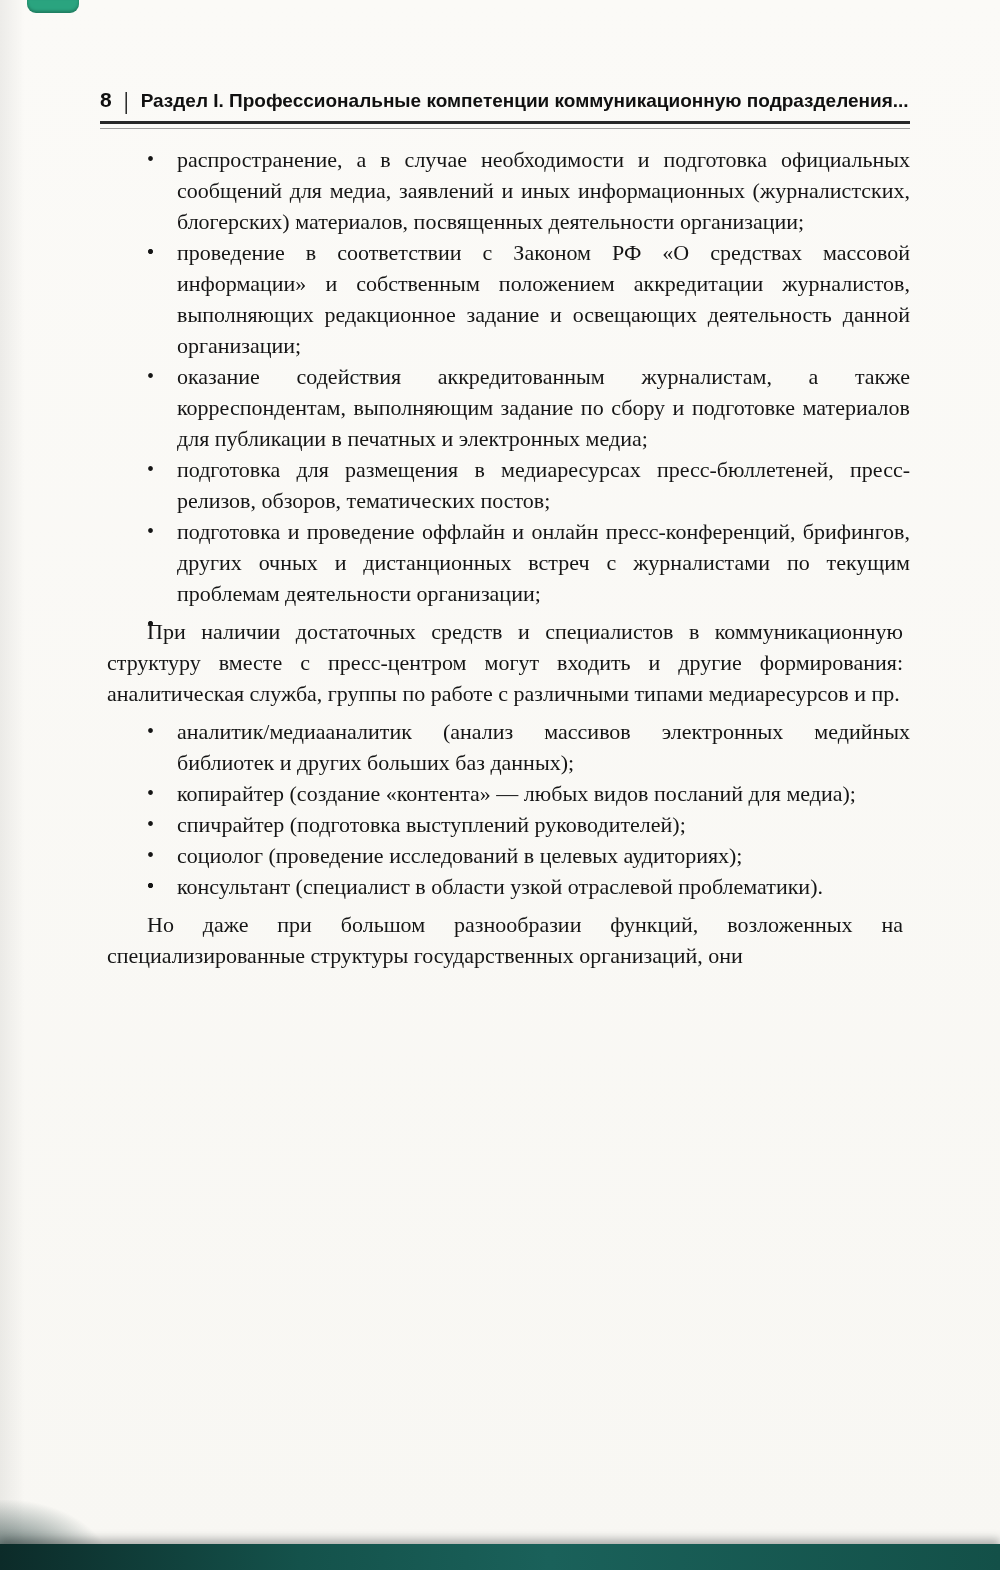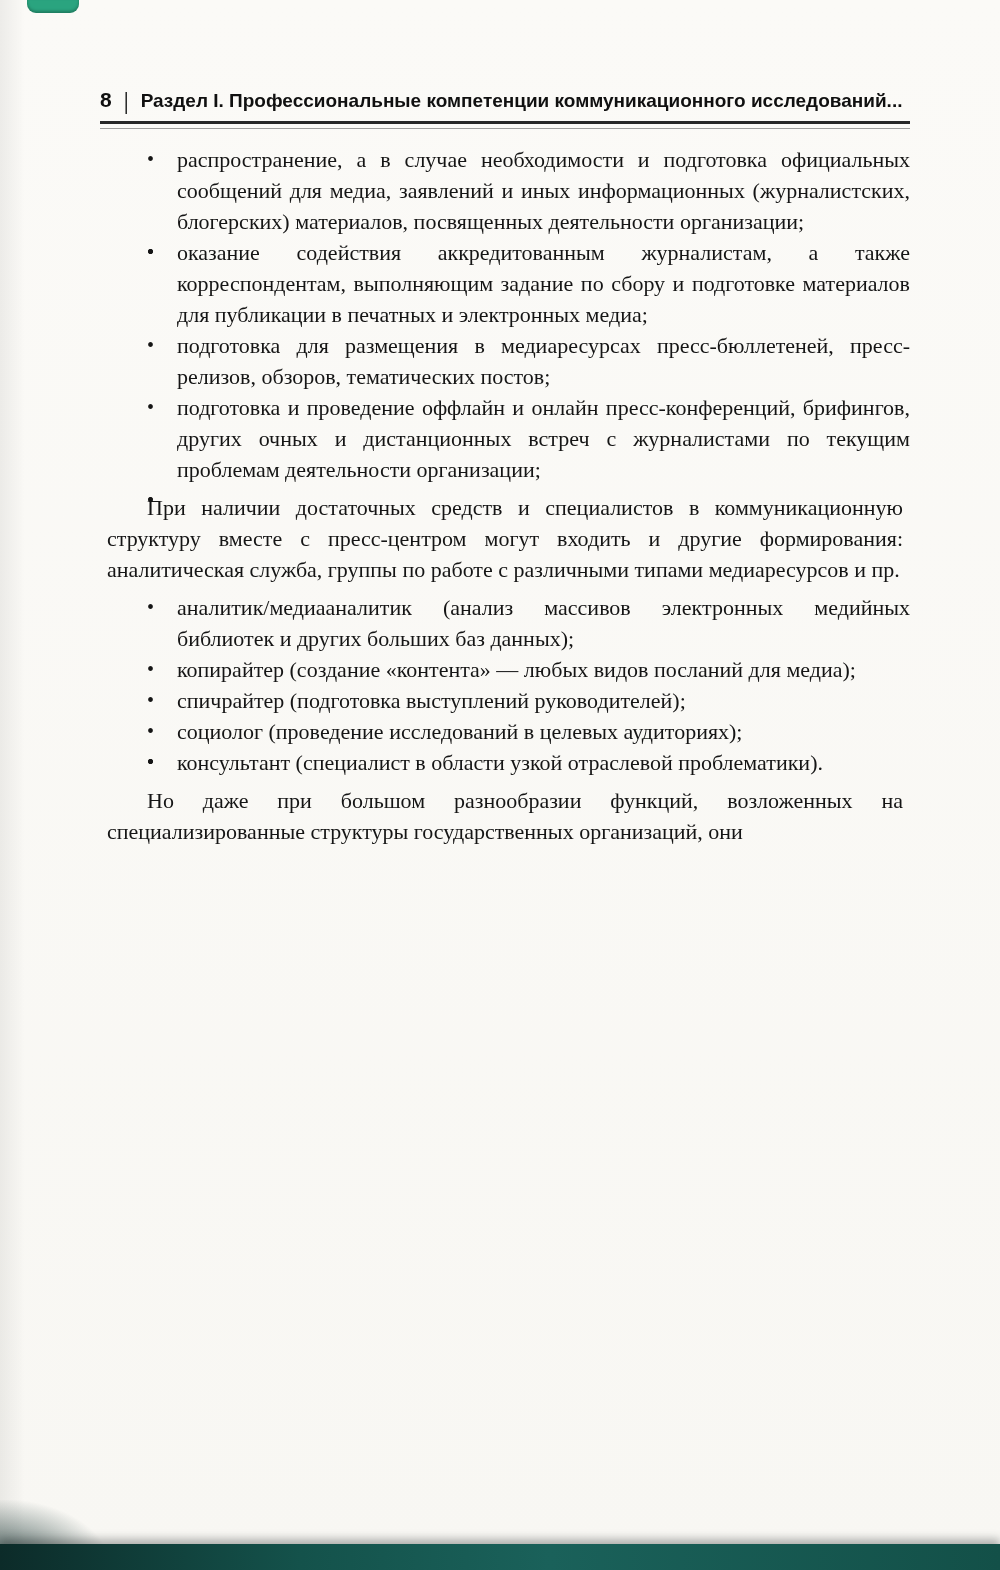--- a/index.html
+++ b/index.html
@@ -107,31 +107,31 @@
 </head>
 <body>
 
 <div class="page">
 
   <div class="corner-tab"></div>
 
   <header class="page-header">
     <span class="pg">8</span>
     <span class="sep">|</span>
-    <span class="ht">Раздел I. Профессиональные компетенции коммуникационного исследований...</span>
+    <span class="ht">Раздел I. Профессиональные компетенции коммуникационную подразделения...</span>
   </header>
 
   <div class="rule"></div>
 
   <main class="text-block">
 
     <ul class="blist">
       <li><span class="b">•</span><span class="t">распространение, а в случае необходимости и подготовка официальных сообщений для медиа, заявлений и иных информационных (журналистских, блогерских) материалов, посвященных деятельности организации;</span></li>
       <li><span class="b">•</span></li>
-      <li><span class="b">•</span></li>
+      <li><span class="b">•</span><span class="t">проведение в соответствии с Законом РФ «О средствах массовой информации» и собственным положением аккредитации журналистов, выполняющих редакционное задание и освещающих деятельность данной организации;</span></li>
       <li><span class="b">•</span><span class="t">оказание содействия аккредитованным журналистам, а также корреспондентам, выполняющим задание по сбору и подготовке материалов для публикации в печатных и электронных медиа;</span></li>
       <li><span class="b">•</span><span class="t">подготовка для размещения в медиаресурсах пресс-бюллетеней, пресс-релизов, обзоров, тематических постов;</span></li>
       <li><span class="b">•</span><span class="t">подготовка и проведение оффлайн и онлайн пресс-конференций, брифингов, других очных и дистанционных встреч с журналистами по текущим проблемам деятельности организации;</span></li>
       <li><span class="b">•</span></li>
       <li><span class="b">•</span></li>
     </ul>
 
     <p>При наличии достаточных средств и специалистов в коммуникационную структуру вместе с пресс-центром могут входить и другие формирования: аналитическая служба, группы по работе с различными типами медиаресурсов и пр.</p>
 
     <ul class="blist">

